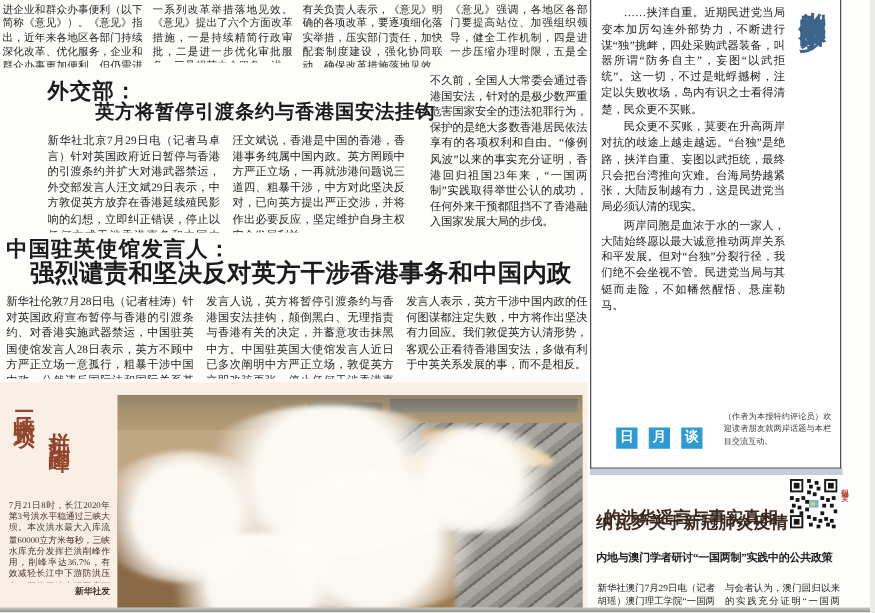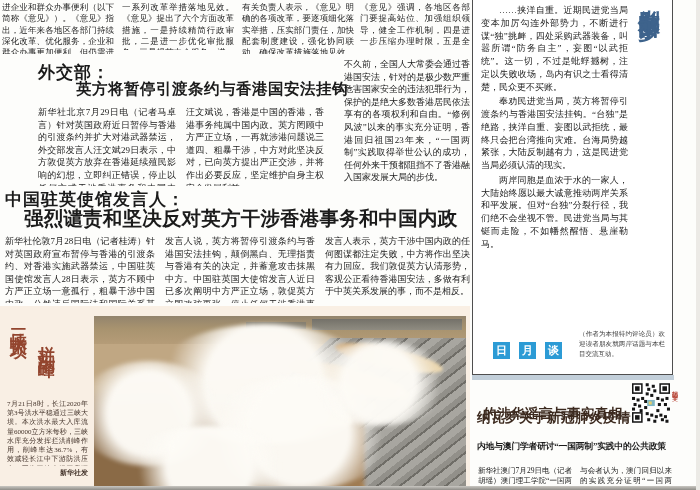--- a/index.html
+++ b/index.html
@@ -115,21 +115,21 @@
   <div class="ph mist" style="left:215px;top:25px;width:140px;height:85px;"></div>
   <div class="ph mist" style="left:30px;top:110px;width:170px;height:80px;"></div>
 </div>
 
 <div class="abs commentary">
   <div class="vhead-wrap">
     <span class="vhead">党别做白日梦了！</span>
   </div>
   <div class="cbody just">
     <p class="cpara">……挟洋自重。近期民进党当局变本加厉勾连外部势力，不断进行谋“独”挑衅，四处采购武器装备，叫嚣所谓“防务自主”，妄图“以武拒统”。这一切，不过是蚍蜉撼树，注定以失败收场，岛内有识之士看得清楚，民众更不买账。</p>
-    <p class="cpara">奉劝民进党当局，英方将暂停引渡条约与香港国安法挂钩。“台独”是绝路，挟洋自重、妄图以武拒统，最终只会把台湾推向灾难。台海局势越紧张，大陆反制越有力，这是民进党当局必须认清的现实。</p>
+    <p class="cpara">民众更不买账，莫要在升高两岸对抗的歧途上越走越远。“台独”是绝路，挟洋自重、妄图以武拒统，最终只会把台湾推向灾难。台海局势越紧张，大陆反制越有力，这是民进党当局必须认清的现实。</p>
     <p class="cpara">两岸同胞是血浓于水的一家人，大陆始终愿以最大诚意推动两岸关系和平发展。但对“台独”分裂行径，我们绝不会坐视不管。民进党当局与其铤而走险，不如幡然醒悟、悬崖勒马。</p>
   </div>
   <div class="badge-row">
     <span class="badge">日</span><span class="badge">月</span><span class="badge">谈</span>
   </div>
   <div class="badge-note just">（作者为本报特约评论员）欢迎读者朋友就两岸话题与本栏目交流互动。</div>
 </div>
 
 <div class="abs divider-bar"></div>
 <div class="abs nav-h" style="top:409px;">纳瓦罗关于新冠肺炎疫情</div>

